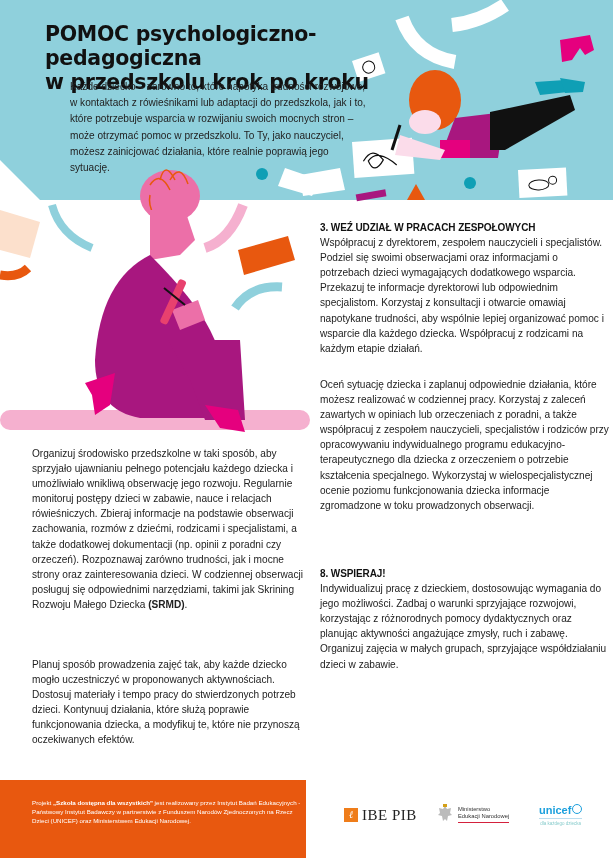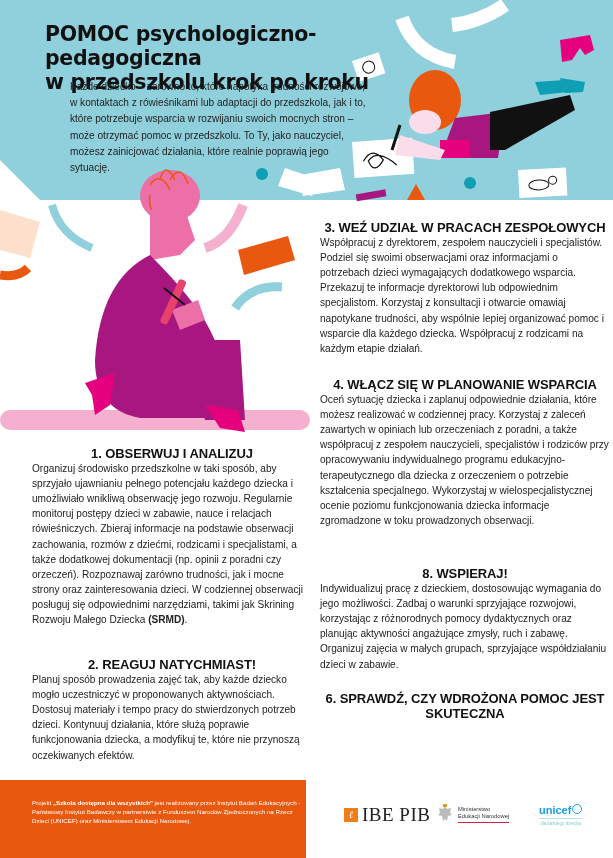--- a/index.html
+++ b/index.html
@@ -20,21 +20,21 @@
     letter-spacing: -0.3px;
   }
   .intro {
     position: absolute; left: 27px; top: 79px; width: 300px;
     font-size: 10.1px; line-height: 16.2px; color: #222; margin-left: 43px;
   }
   .section {
     position: absolute; font-size: 10.1px; line-height: 15.1px; color: #222;
   }
   .section .h {
-    font-weight: bold; font-size: 13px; letter-spacing: -0.1px; color: #111; text-align: center;
+    font-weight: bold; font-size: 10px; letter-spacing: -0.1px; color: #111;
   }
   .section b { font-weight: bold; }
   .s1 { left: 32px; top: 446px; width: 280px; }
   .s2 { left: 32px; top: 657px; width: 280px; }
   .s3 { left: 320px; top: 220px; width: 290px; }
   .s4 { left: 320px; top: 377px; width: 290px; }
   .s5 { left: 320px; top: 566px; width: 290px; }
   .s6 { left: 320px; top: 691px; width: 290px; }
 
   .footer-band {
@@ -42,21 +42,21 @@
     background: #e8580f;
   }
   .footer-text {
     position: absolute; left: 32px; top: 798px; width: 270px;
     font-size: 6.2px; line-height: 9.2px; color: #fff;
   }
   .footer-text b { font-weight: bold; }
 
   .logo-ibe { position: absolute; left: 344px; top: 806px; height: 18px; display: flex; align-items: center; }
   .logo-ibe .sq { width: 14px; height: 14px; background: #ef7d1a; color: #fff; font-size: 10px; line-height: 14px; text-align: center; font-family: "DejaVu Serif", serif; font-style: italic; }
-  .logo-ibe .txt { font-family: "Liberation Serif", serif; font-size: 19px; margin-left: 4px; color: #222; letter-spacing: 0.5px; }
+  .logo-ibe .txt { font-family: "Liberation Serif", serif; font-size: 15px; margin-left: 4px; color: #222; letter-spacing: 0.5px; }
 
   .logo-men { position: absolute; left: 437px; top: 804px; display: flex; align-items: center; }
   .logo-men .eagle { width: 16px; height: 20px; }
   .logo-men .txt { margin-left: 5px; font-size: 5.8px; line-height: 7px; color: #333; border-bottom: 1.5px solid #d4213d; padding-bottom: 2px; }
 
   .logo-unicef { position: absolute; left: 539px; top: 804px; text-align: center; }
   .logo-unicef .name { color: #1ca0dd; font-size: 11px; font-weight: bold; display: flex; align-items: flex-start; }
   .logo-unicef .globe { width: 10px; height: 10px; border-radius: 50%; border: 1.5px solid #1ca0dd; margin-left: 1px; }
   .logo-unicef .tag { font-size: 4.5px; color: #8cc; border-top: 0.5px solid #bde; margin-top: 2px; padding-top: 2px; }
 </style>
@@ -133,46 +133,42 @@
 </svg>
 
 <h1 class="title">
   <span>POMOC</span><span style="font-weight:bold;"> psychologiczno-pedagogiczna</span><br>
   <span>w przedszkolu krok po kroku</span>
 </h1>
 
 <p class="intro">Każde dziecko – zarówno to, które napotyka trudności rozwojowe, w kontaktach z rówieśnikami lub adaptacji do przedszkola, jak i to, które potrzebuje wsparcia w rozwijaniu swoich mocnych stron – może otrzymać pomoc w przedszkolu. To Ty, jako nauczyciel, możesz zainicjować działania, które realnie poprawią jego sytuację.</p>
 
 <div class="section s1">
-  <div class="h">1. OBSERWUJ I ANALIZUJ</div>
   <span>Organizuj środowisko przedszkolne w taki sposób, aby sprzyjało ujawnianiu pełnego potencjału każdego dziecka i umożliwiało wnikliwą obserwację jego rozwoju. Regularnie monitoruj postępy dzieci w zabawie, nauce i relacjach rówieśniczych. Zbieraj informacje na podstawie obserwacji zachowania, rozmów z dziećmi, rodzicami i specjalistami, a także dodatkowej dokumentacji (np. opinii z poradni czy orzeczeń). Rozpoznawaj zarówno trudności, jak i mocne strony oraz zainteresowania dzieci. W codziennej obserwacji posługuj się odpowiednimi narzędziami, takimi jak Skrining Rozwoju Małego Dziecka </span><b>(SRMD)</b><span>.</span>
 </div>
 
 <div class="section s2">
-  <div class="h">2. REAGUJ NATYCHMIAST!</div>
   <div>Planuj sposób prowadzenia zajęć tak, aby każde dziecko mogło uczestniczyć w proponowanych aktywnościach. Dostosuj materiały i tempo pracy do stwierdzonych potrzeb dzieci. Kontynuuj działania, które służą poprawie funkcjonowania dziecka, a modyfikuj te, które nie przynoszą oczekiwanych efektów.</div>
 </div>
 
 <div class="section s3">
   <div class="h">3. WEŹ UDZIAŁ W PRACACH ZESPOŁOWYCH</div>
   <div>Współpracuj z dyrektorem, zespołem nauczycieli i specjalistów. Podziel się swoimi obserwacjami oraz informacjami o potrzebach dzieci wymagających dodatkowego wsparcia. Przekazuj te informacje dyrektorowi lub odpowiednim specjalistom. Korzystaj z konsultacji i otwarcie omawiaj napotykane trudności, aby wspólnie lepiej organizować pomoc i wsparcie dla każdego dziecka. Współpracuj z rodzicami na każdym etapie działań.</div>
 </div>
 
 <div class="section s4">
-  <div class="h">4. WŁĄCZ SIĘ W PLANOWANIE WSPARCIA</div>
   <div>Oceń sytuację dziecka i zaplanuj odpowiednie działania, które możesz realizować w codziennej pracy. Korzystaj z zaleceń zawartych w opiniach lub orzeczeniach z poradni, a także współpracuj z zespołem nauczycieli, specjalistów i rodziców przy opracowywaniu indywidualnego programu edukacyjno-terapeutycznego dla dziecka z orzeczeniem o potrzebie kształcenia specjalnego. Wykorzystaj w wielospecjalistycznej ocenie poziomu funkcjonowania dziecka informacje zgromadzone w toku prowadzonych obserwacji.</div>
 </div>
 
 <div class="section s5">
   <div class="h">8. WSPIERAJ!</div>
   <div>Indywidualizuj pracę z dzieckiem, dostosowując wymagania do jego możliwości.  Zadbaj o warunki sprzyjające rozwojowi, korzystając z różnorodnych pomocy dydaktycznych oraz planując aktywności angażujące zmysły, ruch i zabawę. Organizuj zajęcia w małych grupach, sprzyjające współdziałaniu dzieci w zabawie.</div>
 </div>
 
 <div class="section s6">
-  <div class="h">6. SPRAWDŹ, CZY WDROŻONA POMOC JEST SKUTECZNA</div>
 </div>
 
 <div class="footer-band"></div>
 <p class="footer-text">
   <span>Projekt </span><b>„Szkoła dostępna dla wszystkich"</b><span> jest realizowany przez Instytut Badań Edukacyjnych - Państwowy Instytut Badawczy w partnerstwie z Funduszem Narodów Zjednoczonych na Rzecz Dzieci (UNICEF) oraz Ministerstwem Edukacji Narodowej.</span>
 </p>
 
 <div class="logo-ibe">
   <span class="sq">ℓ</span>
   <span class="txt">IBE PIB</span>

